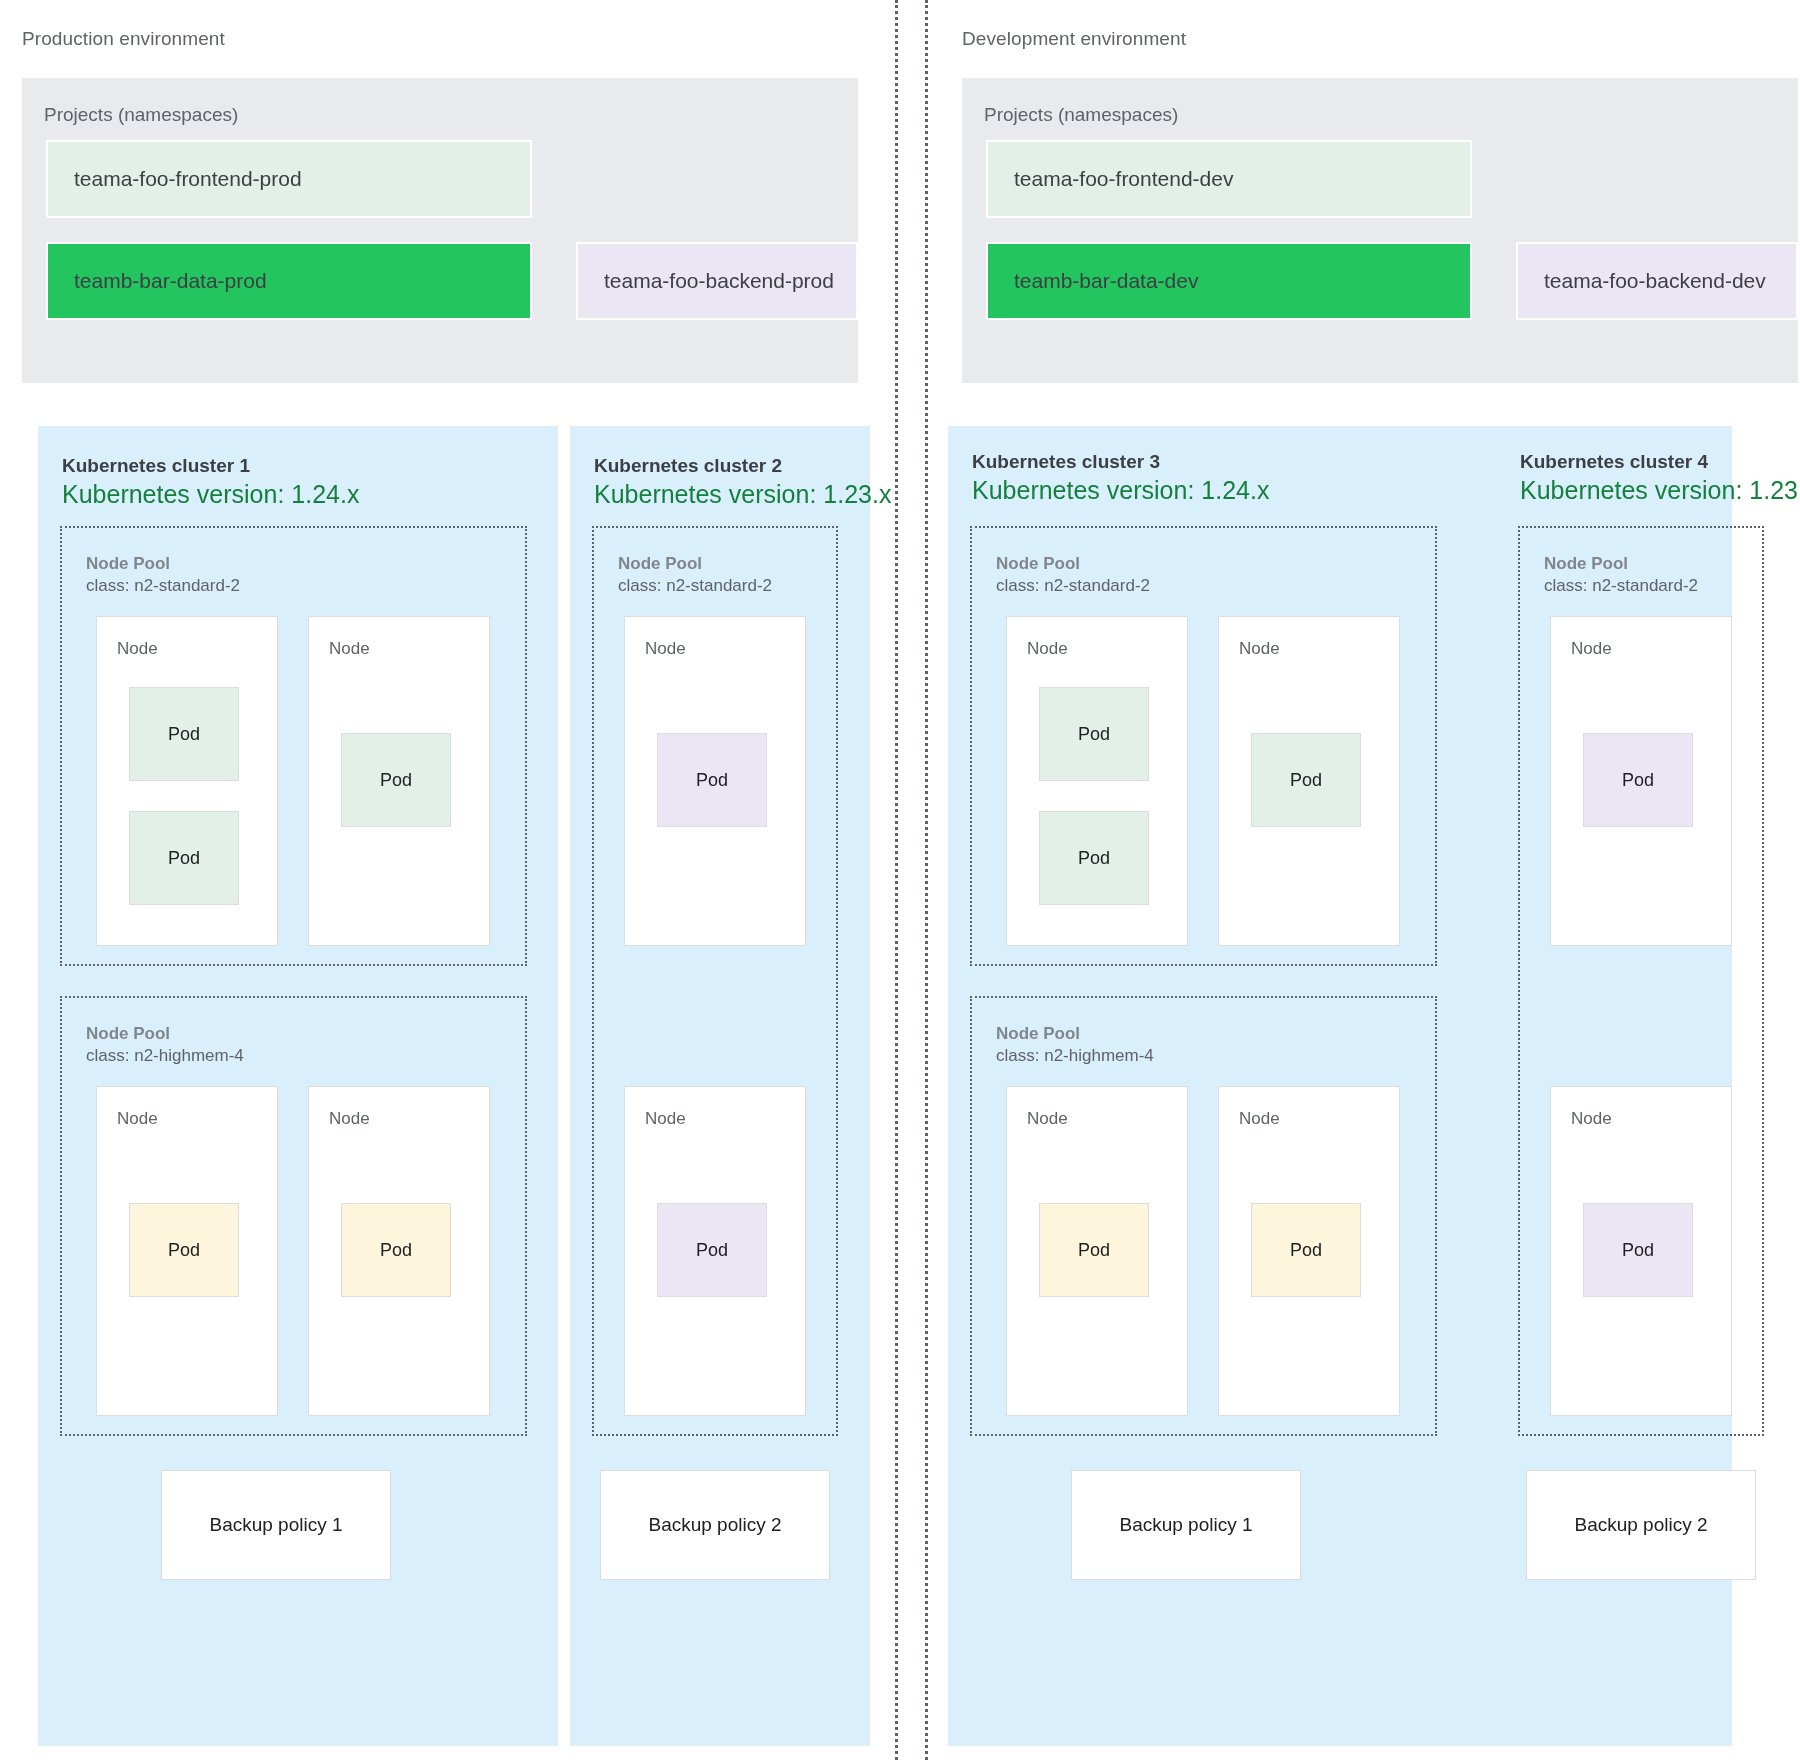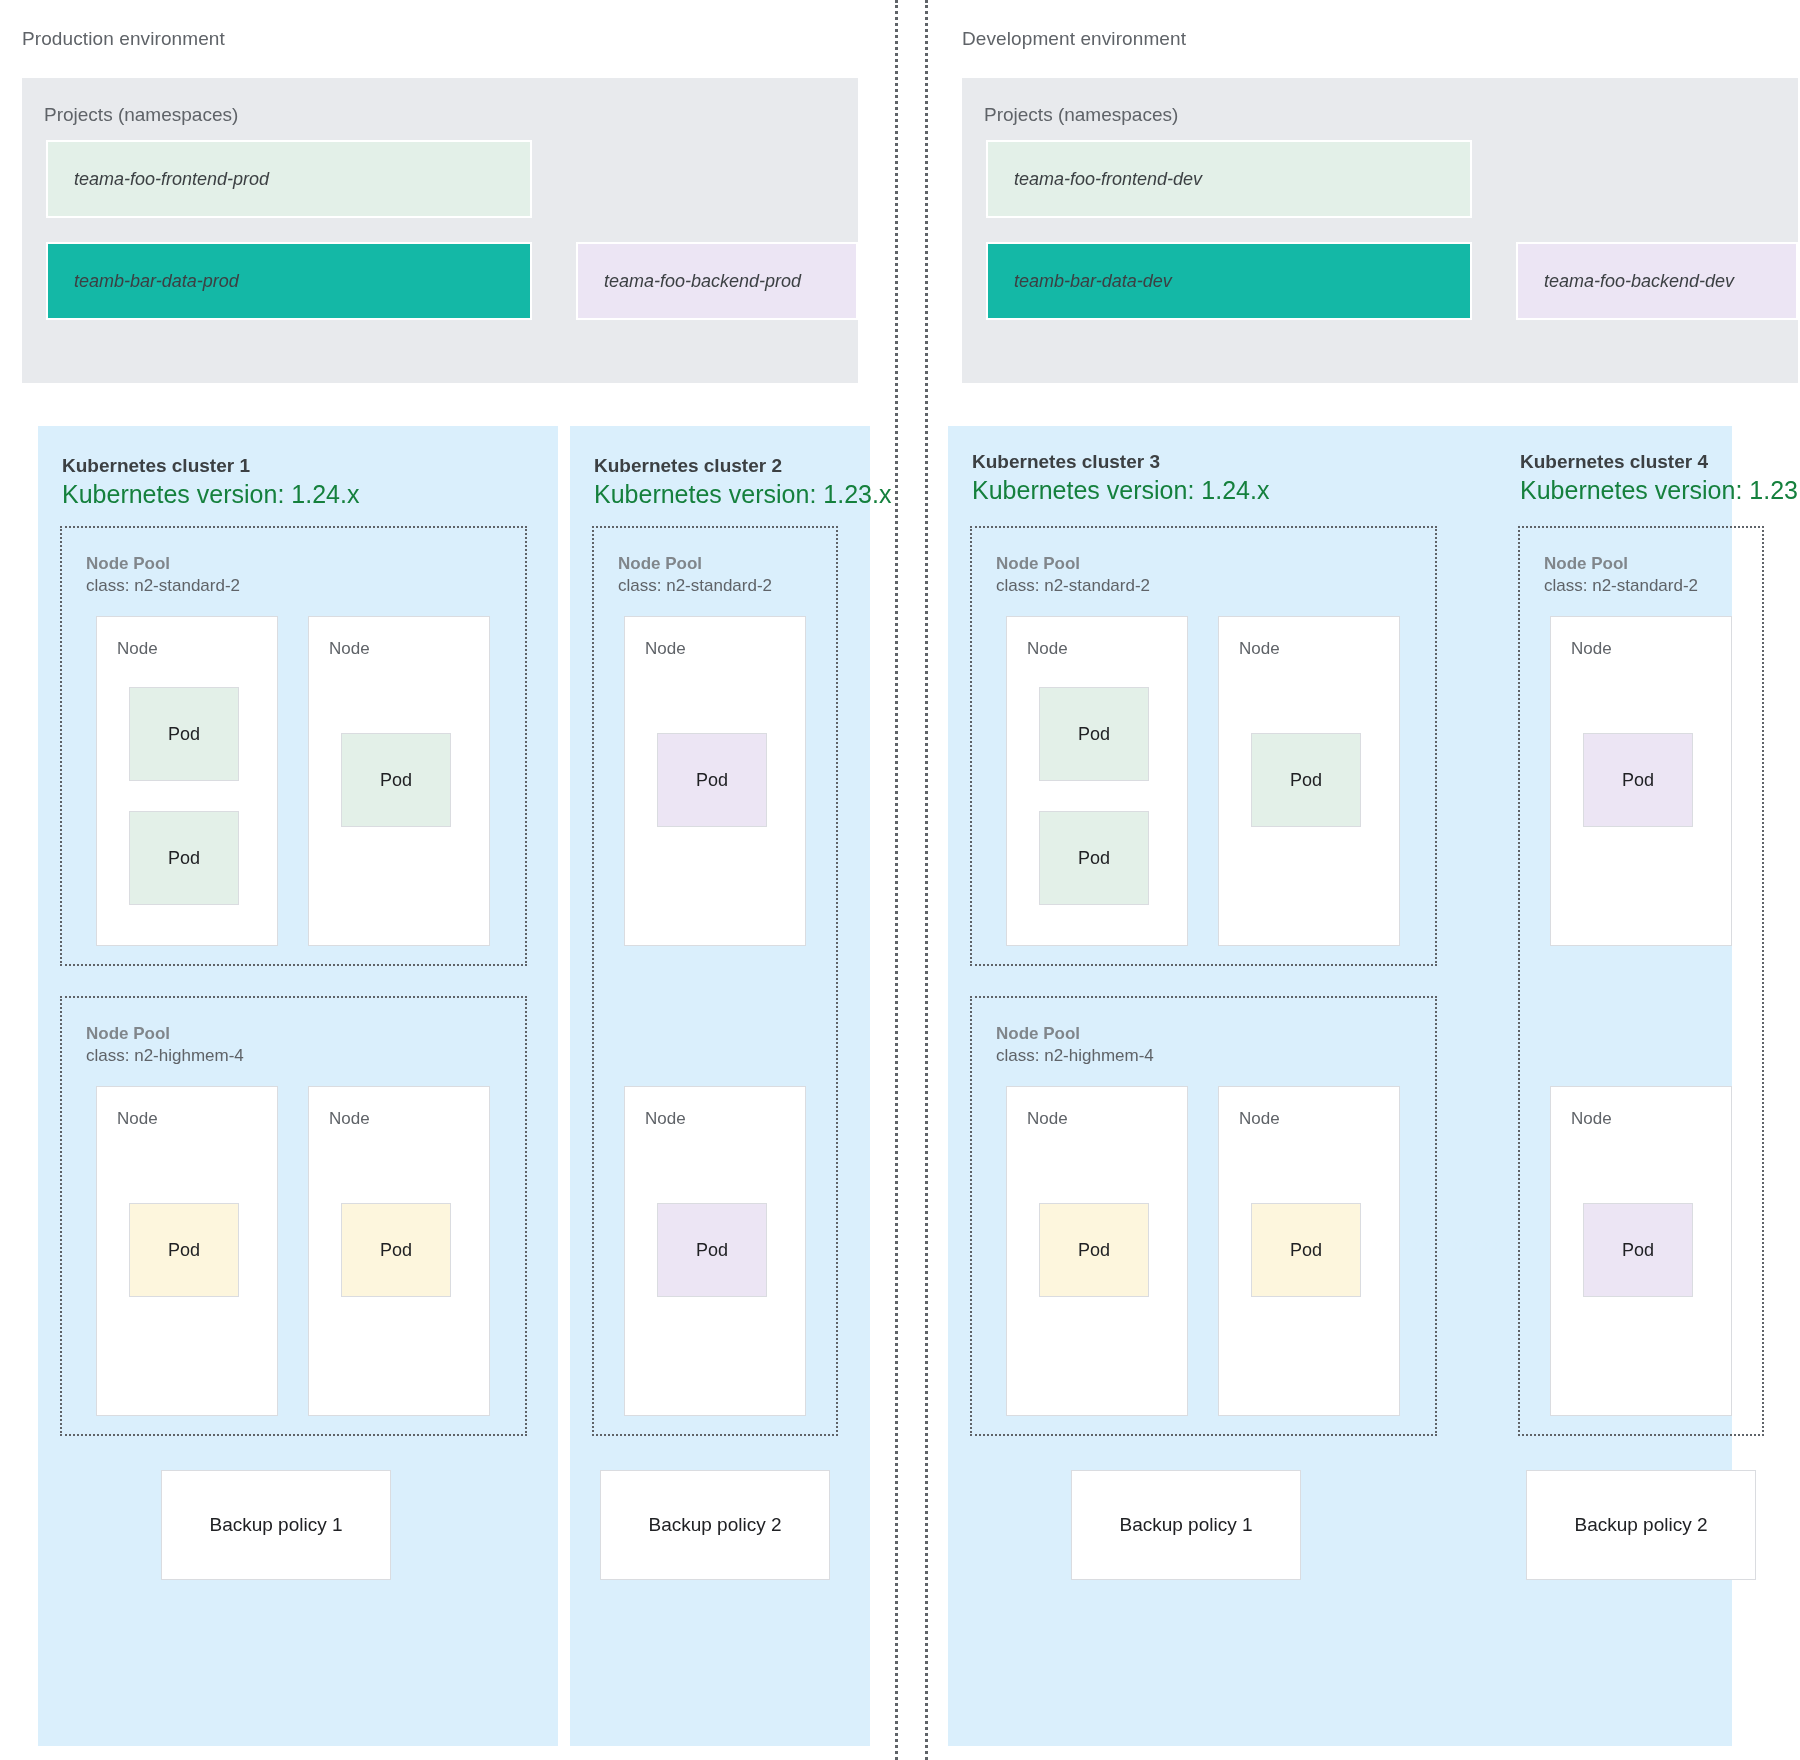--- a/index.html
+++ b/index.html
@@ -71,26 +71,25 @@
     font-size: 19px;
     color: #5f6368;
   }
   .ns-box {
     position: absolute;
     border: 2px solid #ffffff;
     box-sizing: border-box;
     display: flex;
     align-items: center;
     padding-left: 26px;
-    font-size: 18px;
+    font-size: 21px;
     color: #3c4043;
-    font-style: italic;
   }
   .ns-box.green  { background: #e3f0e8; }
-  .ns-box.yellow { background: #14b8a6; }
+  .ns-box.yellow { background: #22c55e; }
   .ns-box.purple { background: #ece5f4; }
 
   .ns-frontend {
     top: 62px; left: 24px;
     width: 486px; height: 78px;
   }
   .ns-data {
     top: 164px; left: 24px;
     width: 486px; height: 78px;
   }

